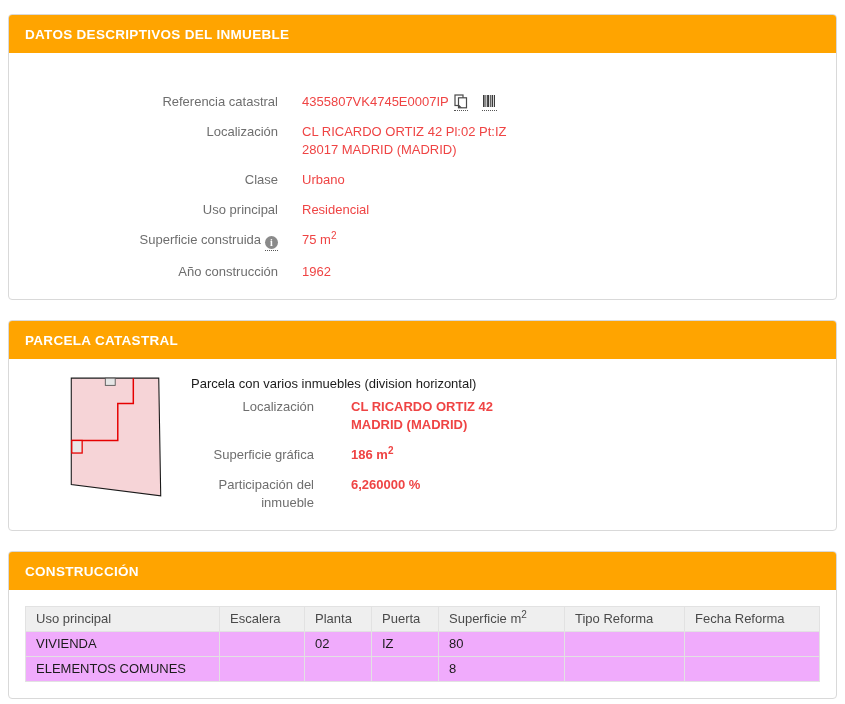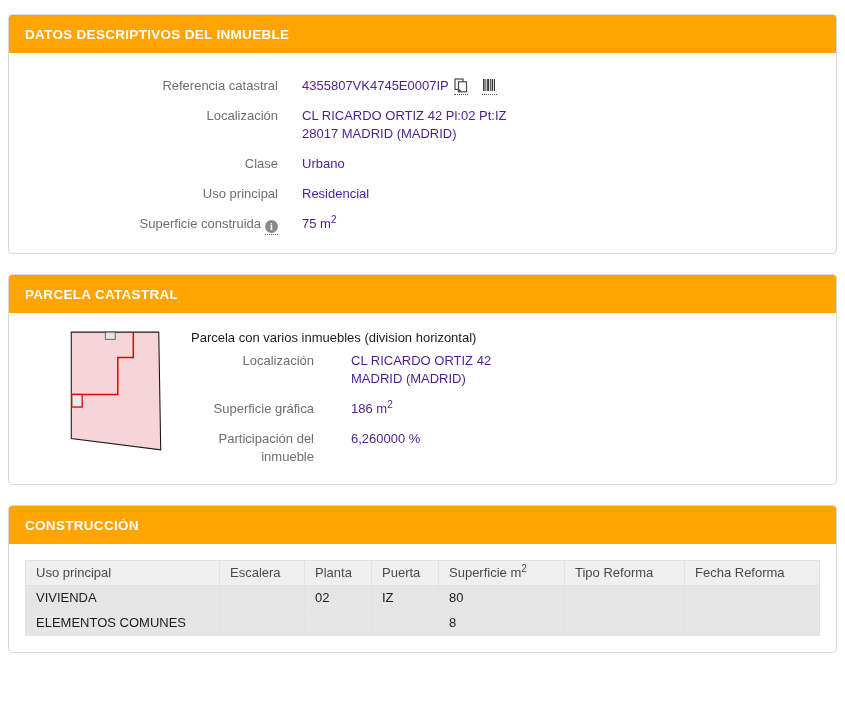--- a/index.html
+++ b/index.html
@@ -22,31 +22,31 @@
     background: var(--accent, #FFA400);
     color: #fff;
     font-weight: bold;
     font-size: 13.5px;
     letter-spacing: 0.3px;
     height: 38px;
     padding: 0 16px;
     display: flex;
     align-items: center;
   }
-  .card-body { padding: 24px 16px 18px 16px; }
+  .card-body { padding: 40px 16px 18px 16px; }
 
   .frow { display: flex; line-height: 18px; margin-bottom: 12px; }
   .frow:last-child { margin-bottom: 0; }
   .lbl {
     flex: none;
     width: 253px;
     text-align: right;
     color: #6e6e6e;
   }
-  .val { margin-left: 24px; color: #4c1d95; }
+  .val { margin-left: 24px; color: #ef4444; }
   sup.u2 { font-size: 10px; line-height: 0; }
 
   .dotted {
     display: inline-block;
     border-bottom: 1px dotted #555;
     padding-bottom: 1px;
     line-height: 0;
     cursor: pointer;
   }
   .copy-link { margin-left: 5px; vertical-align: -3px; }
@@ -64,21 +64,21 @@
     line-height: 13px;
     text-align: center;
   }
 
   
   .parcel-body { padding: 16px 16px 18px 16px; display: flex; align-items: flex-start; }
   .parcel-fig { flex: none; margin-left: 44px; width: 94px; cursor: pointer; }
   .parcel-content { margin-left: 28px; flex: 1; }
   .parcel-desc { line-height: 18px; margin-bottom: 5px; color: #1c1c1c; }
   .parcel-content .lbl { width: 123px; }
-  .parcel-content .val { margin-left: 37px; }
+  .parcel-content .val { margin-left: 37px; font-weight: bold; }
 
   
   .tbody-pad { padding: 16px; }
   table.ctable {
     width: 100%;
     border-collapse: collapse;
     font-size: 13px;
   }
   .ctable th, .ctable td {
     border: 1px solid #e2e2e2;
@@ -86,21 +86,21 @@
     text-align: left;
     height: 25px;
     line-height: 16px;
     white-space: nowrap;
   }
   .ctable th {
     background: #efefef;
     font-weight: normal;
     color: #4a4a4a;
   }
-  .ctable td { color: #1c1c1c; background: #e5e5e5; }
+  .ctable td { color: #1c1c1c; background: #f0abfc; }
 </style>
 </head>
 <body>
 
 <div class="card">
   <div class="card-header">DATOS DESCRIPTIVOS DEL INMUEBLE</div>
   <div class="card-body">
 
     <div class="frow">
       <div class="lbl">Referencia catastral</div>
@@ -138,20 +138,24 @@
     <div class="frow">
       <div class="lbl">Uso principal</div>
       <div class="val">Residencial</div>
     </div>
 
     <div class="frow">
       <div class="lbl"><span>Superficie construida</span><span class="dotted info-badge-wrap"><span class="info-badge">i</span></span></div>
       <div class="val"><span>75 m</span><sup class="u2">2</sup></div>
     </div>
 
+    <div class="frow">
+      <div class="lbl">Año construcción</div>
+      <div class="val">1962</div>
+    </div>
 
   </div>
 </div>
 
 <div class="card">
   <div class="card-header">PARCELA CATASTRAL</div>
   <div class="parcel-body">
 
     <div class="parcel-fig">
       <svg width="94" height="126" viewBox="0 0 95 127" aria-hidden="true">

